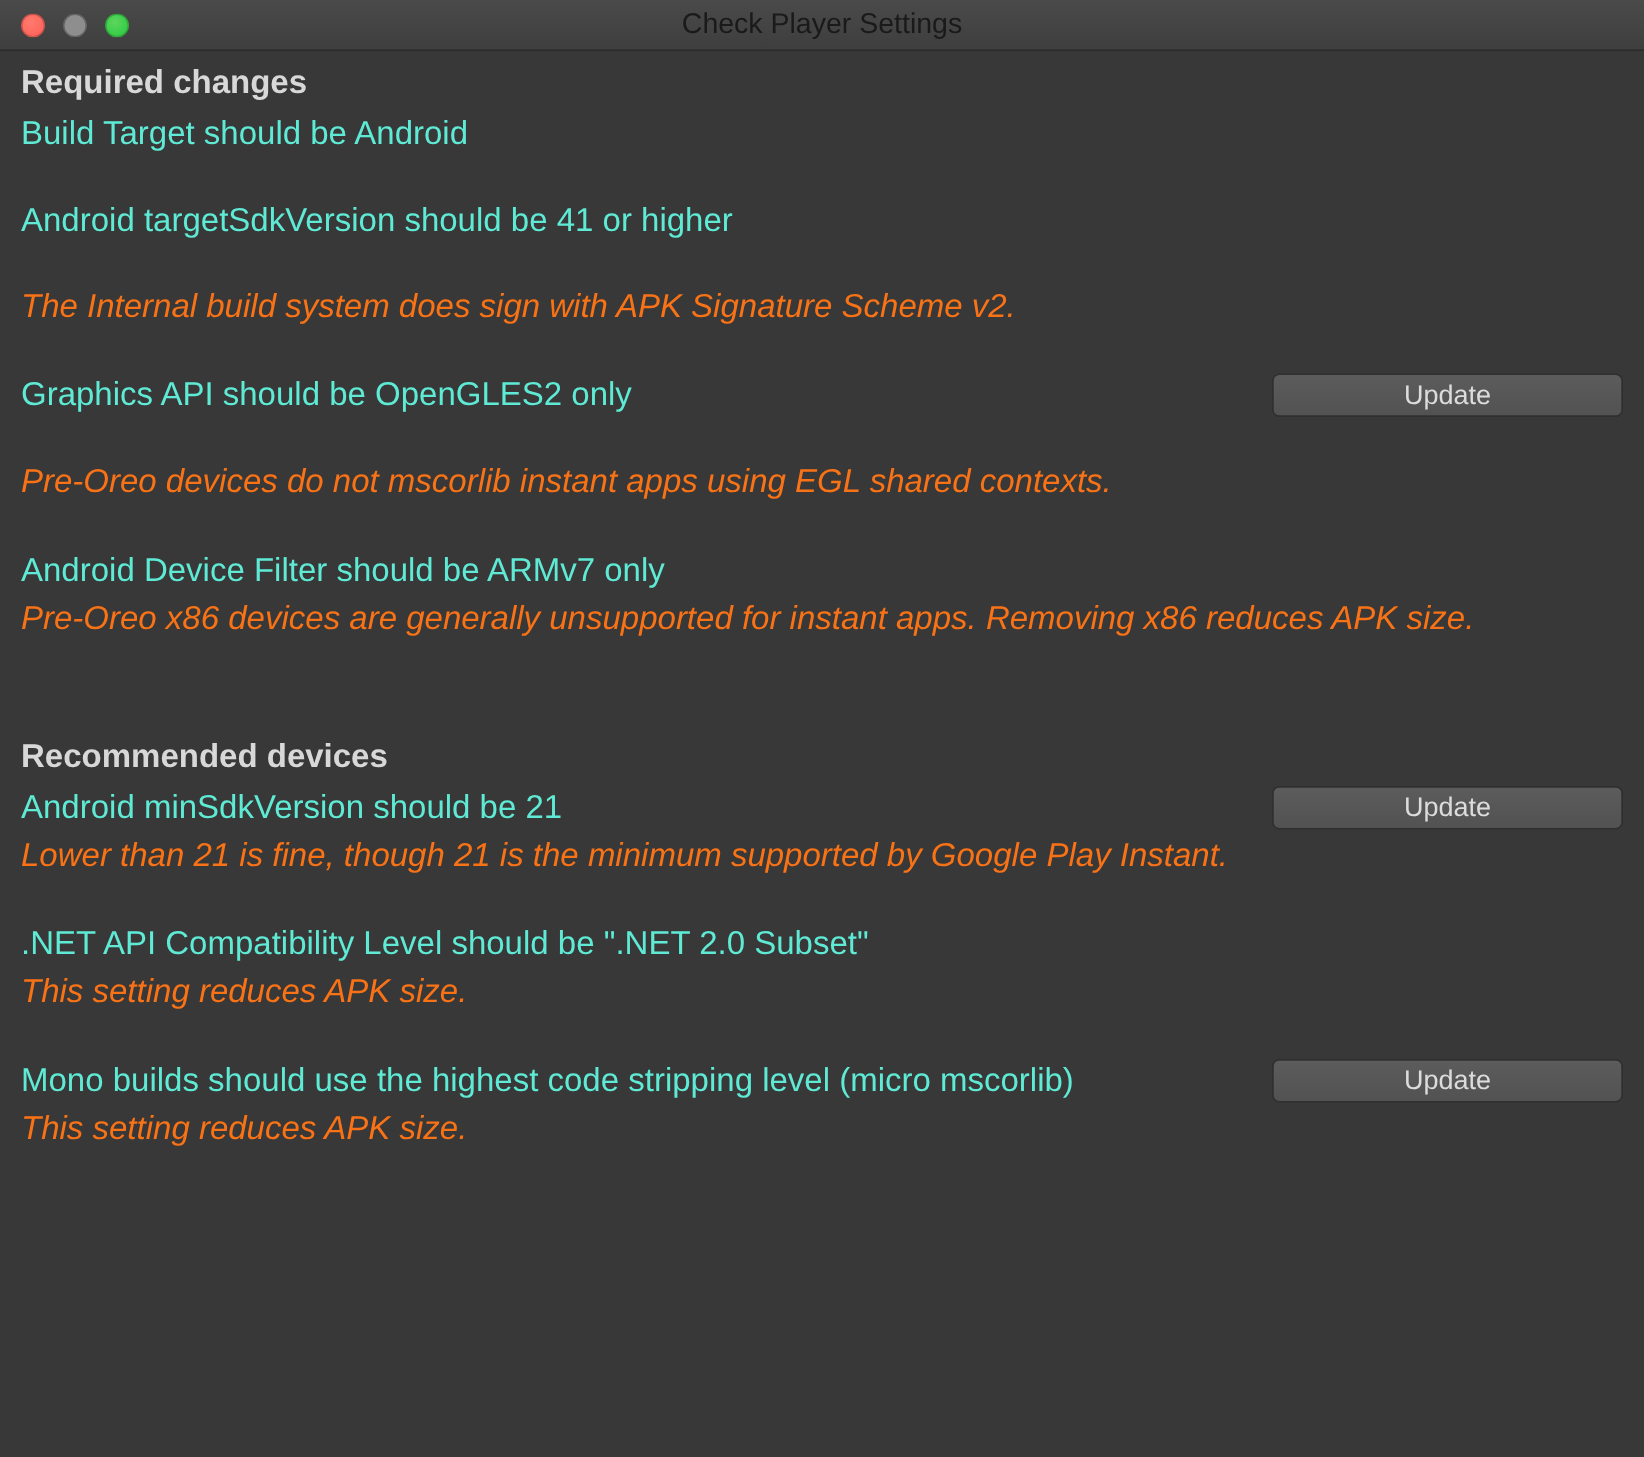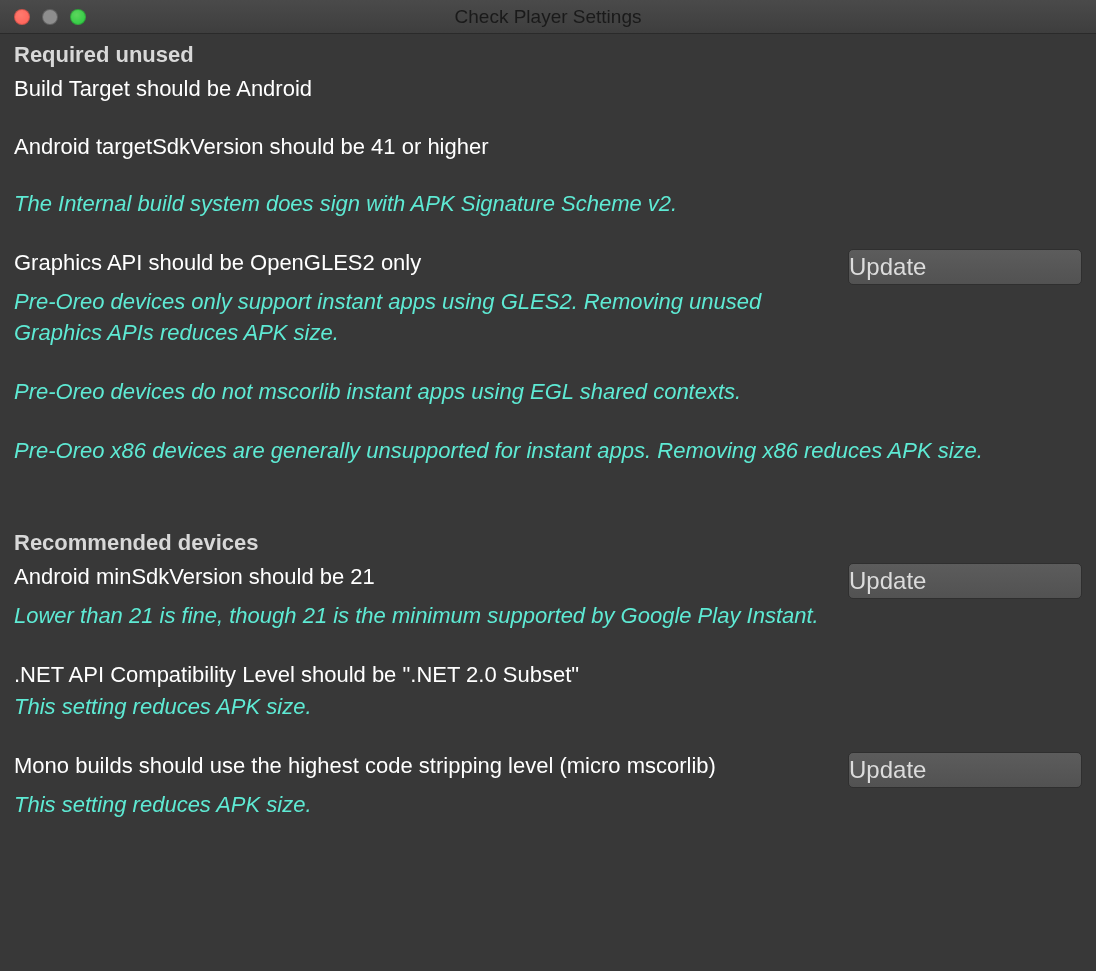--- a/index.html
+++ b/index.html
@@ -67,44 +67,44 @@
     }
     .item {
       margin-bottom: 28px;
     }
     .item-row {
       display: flex;
       align-items: flex-start;
       gap: 12px;
     }
     .item-title {
-      color: #ffffff;
+      color: #5eead4;
       font-size: 22px;
       font-weight: 400;
       line-height: 1.35;
       flex: 1;
     }
     .item-desc {
-      color: #5eead4;
+      color: #f97316;
       font-size: 22px;
       font-style: italic;
       font-weight: 400;
       line-height: 1.4;
       margin-top: 2px;
       max-width: 1060px;
     }
     .update-btn {
       background: linear-gradient(to bottom, #5c5c5c, #525252);
       border: 1px solid #2f2f2f;
       border-radius: 5px;
       color: #dcdcdc;
-      font-size: 24px;
+      font-size: 18px;
       padding: 3px 0;
       width: 234px;
-      text-align: left;
+      text-align: center;
       cursor: pointer;
       flex-shrink: 0;
       margin-top: 1px;
     }
     .gap-section {
       height: 36px;
     }
   </style>
 </head>
 <body>
@@ -113,21 +113,21 @@
   <div class="traffic-lights">
     <div class="traffic-light traffic-close"></div>
     <div class="traffic-light traffic-min"></div>
     <div class="traffic-light traffic-max"></div>
   </div>
   <div class="window-title">Check Player Settings</div>
 </div>
 
 <div class="content">
 
-  <div class="section-header">Required unused</div>
+  <div class="section-header">Required changes</div>
 
   <div class="item">
     <div class="item-row">
       <div class="item-title">Build Target should be Android</div>
     </div>
   </div>
 
   <div class="item">
     <div class="item-row">
       <div class="item-title">Android targetSdkVersion should be 41 or higher</div>
@@ -136,28 +136,30 @@
 
   <div class="item">
     <div class="item-desc">The Internal build system does sign with APK Signature Scheme v2.</div>
   </div>
 
   <div class="item">
     <div class="item-row">
       <div class="item-title">Graphics API should be OpenGLES2 only</div>
       <button class="update-btn">Update</button>
     </div>
-    <div class="item-desc" style="max-width:820px">Pre-Oreo devices only support instant apps using GLES2. Removing unused Graphics APIs reduces APK size.</div>
   </div>
 
   <div class="item">
     <div class="item-desc">Pre-Oreo devices do not mscorlib instant apps using EGL shared contexts.</div>
   </div>
 
   <div class="item">
+    <div class="item-row">
+      <div class="item-title">Android Device Filter should be ARMv7 only</div>
+    </div>
     <div class="item-desc">Pre-Oreo x86 devices are generally unsupported for instant apps. Removing x86 reduces APK size.</div>
   </div>
 
   <div class="gap-section"></div>
 
   <div class="section-header">Recommended devices</div>
 
   <div class="item">
     <div class="item-row">
       <div class="item-title">Android minSdkVersion should be 21</div>

